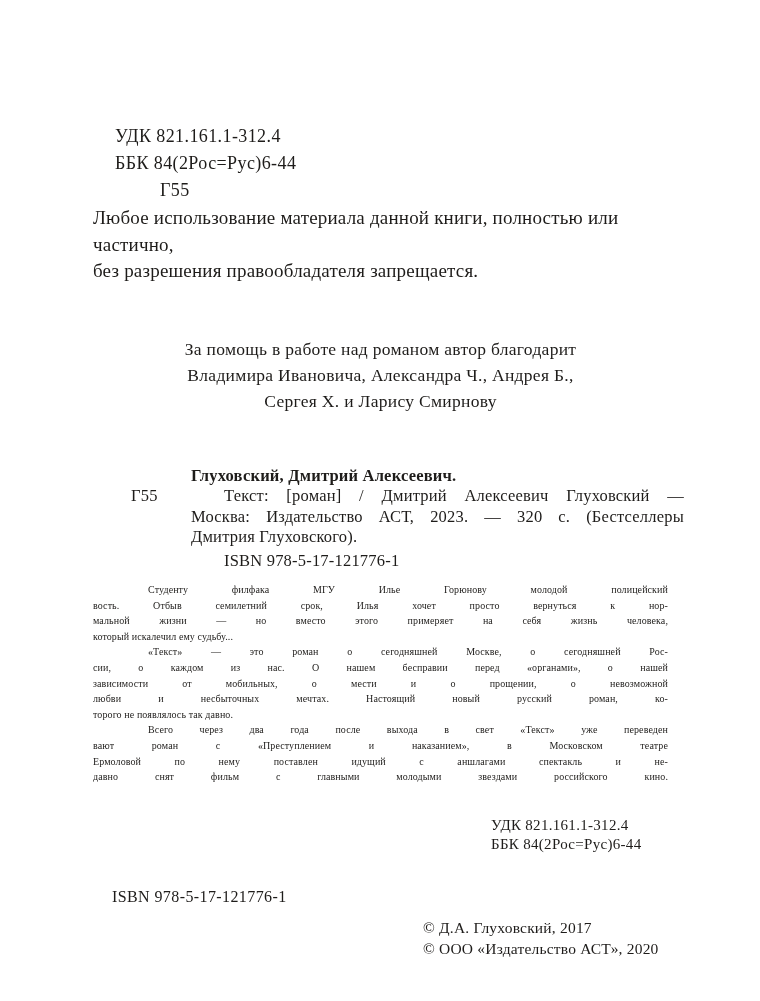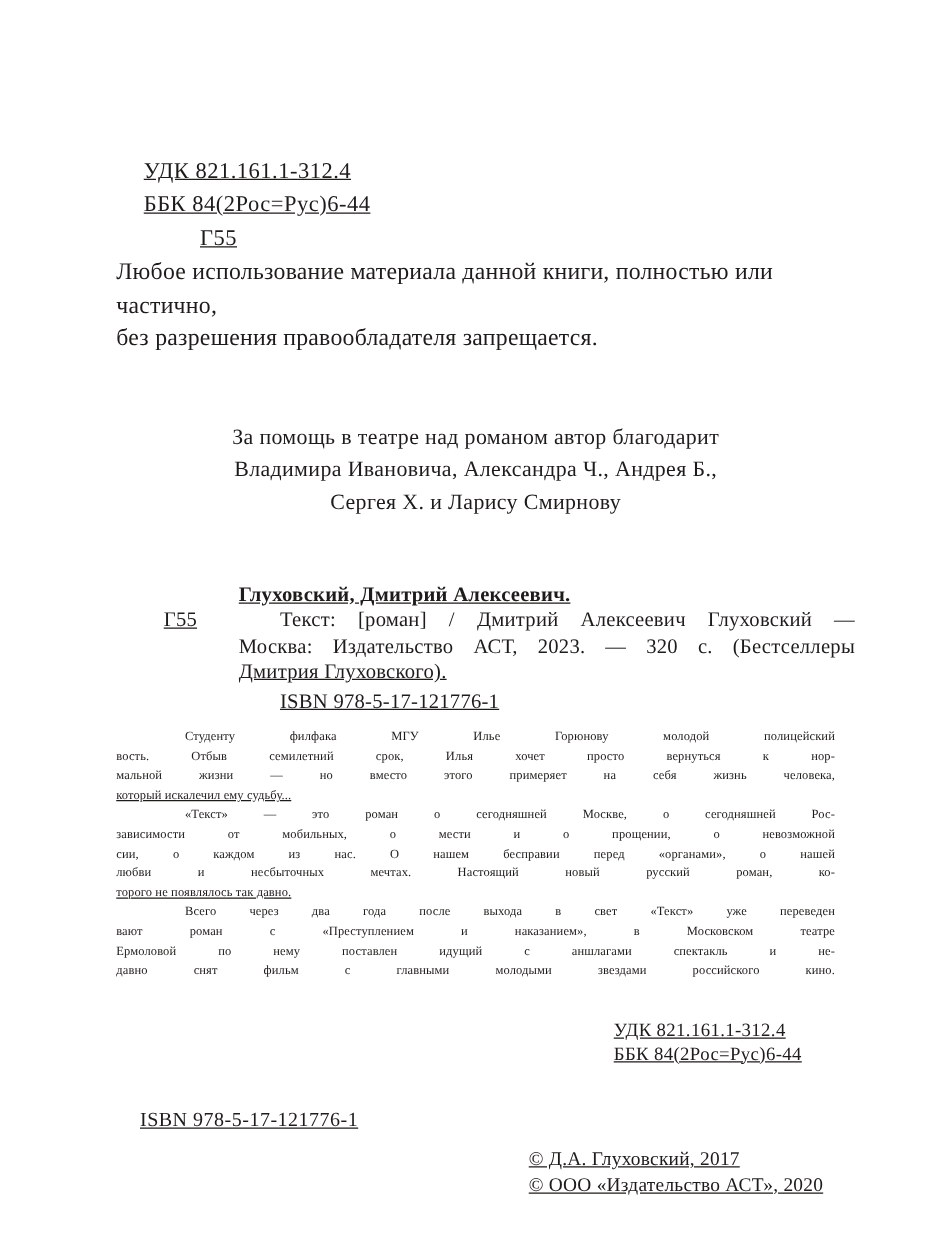--- a/index.html
+++ b/index.html
@@ -5,21 +5,21 @@
   html, body { margin: 0; padding: 0; }
   body {
     width: 760px; height: 1001px;
     background: #ffffff;
     position: relative;
     font-family: "Liberation Serif", serif;
     color: #1e1c1a;
     overflow: hidden;
   }
   .abs { position: absolute; }
-  .nw  { white-space: nowrap; text-decoration: underline; }
+  .nw  { white-space: nowrap; }
   
   .jl  { text-align: justify; text-align-last: justify; }
 
   
   .top-codes {
     left: 115px; top: 123px;
     font-size: 18px; line-height: 27px;
     letter-spacing: 0.4px;
   }
   .top-codes .sign { padding-left: 45px; }
@@ -85,21 +85,21 @@
   <div class="nw">ББК 84(2Рос=Рус)6-44</div>
   <div class="nw sign">Г55</div>
 </div>
 
 <div class="abs rights">
   <div>Любое использование материала данной книги, полностью или частично,</div>
   <div>без разрешения правообладателя запрещается.</div>
 </div>
 
 <div class="abs ack">
-  <div>За помощь в театре над романом автор благодарит</div>
+  <div>За помощь в работе над романом автор благодарит</div>
   <div>Владимира Ивановича, Александра Ч., Андрея Б.,</div>
   <div>Сергея Х. и Ларису Смирнову</div>
 </div>
 
 <div class="abs catalog">
   <div class="author nw">Глуховский, Дмитрий Алексеевич.</div>
   <div class="sign nw">Г55</div>
   <div class="l-ind jl">Текст: [роман] / Дмитрий Алексеевич Глуховский —</div>
   <div class="l-hang jl">Москва: Издательство АСТ, 2023. — 320 с. (Бестселлеры</div>
   <div class="l-hang nw">Дмитрия Глуховского).</div>
@@ -108,22 +108,22 @@
 
 <div class="abs annotation">
   <div>
     <div class="ind jl">Студенту филфака МГУ Илье Горюнову молодой полицейский</div>
     <div class="jl">вость. Отбыв семилетний срок, Илья хочет просто вернуться к нор-</div>
     <div class="jl">мальной жизни — но вместо этого примеряет на себя жизнь человека,</div>
     <div class="nw">который искалечил ему судьбу...</div>
   </div>
   <div>
     <div class="ind jl">«Текст» — это роман о сегодняшней Москве, о сегодняшней Рос-</div>
+    <div class="jl">сии, о каждом из нас. О нашем бесправии перед «органами», о нашей</div>
     <div class="jl">зависимости от мобильных, о мести и о прощении, о невозможной</div>
-    <div class="jl">сии, о каждом из нас. О нашем бесправии перед «органами», о нашей</div>
     <div class="jl">любви и несбыточных мечтах. Настоящий новый русский роман, ко-</div>
     <div class="nw">торого не появлялось так давно.</div>
   </div>
   <div>
     <div class="ind jl">Всего через два года после выхода в свет «Текст» уже переведен</div>
     <div class="jl">вают роман с «Преступлением и наказанием», в Московском театре</div>
     <div class="jl">Ермоловой по нему поставлен идущий с аншлагами спектакль и не-</div>
     <div class="jl">давно снят фильм с главными молодыми звездами российского кино.</div>
   </div>
 </div>

